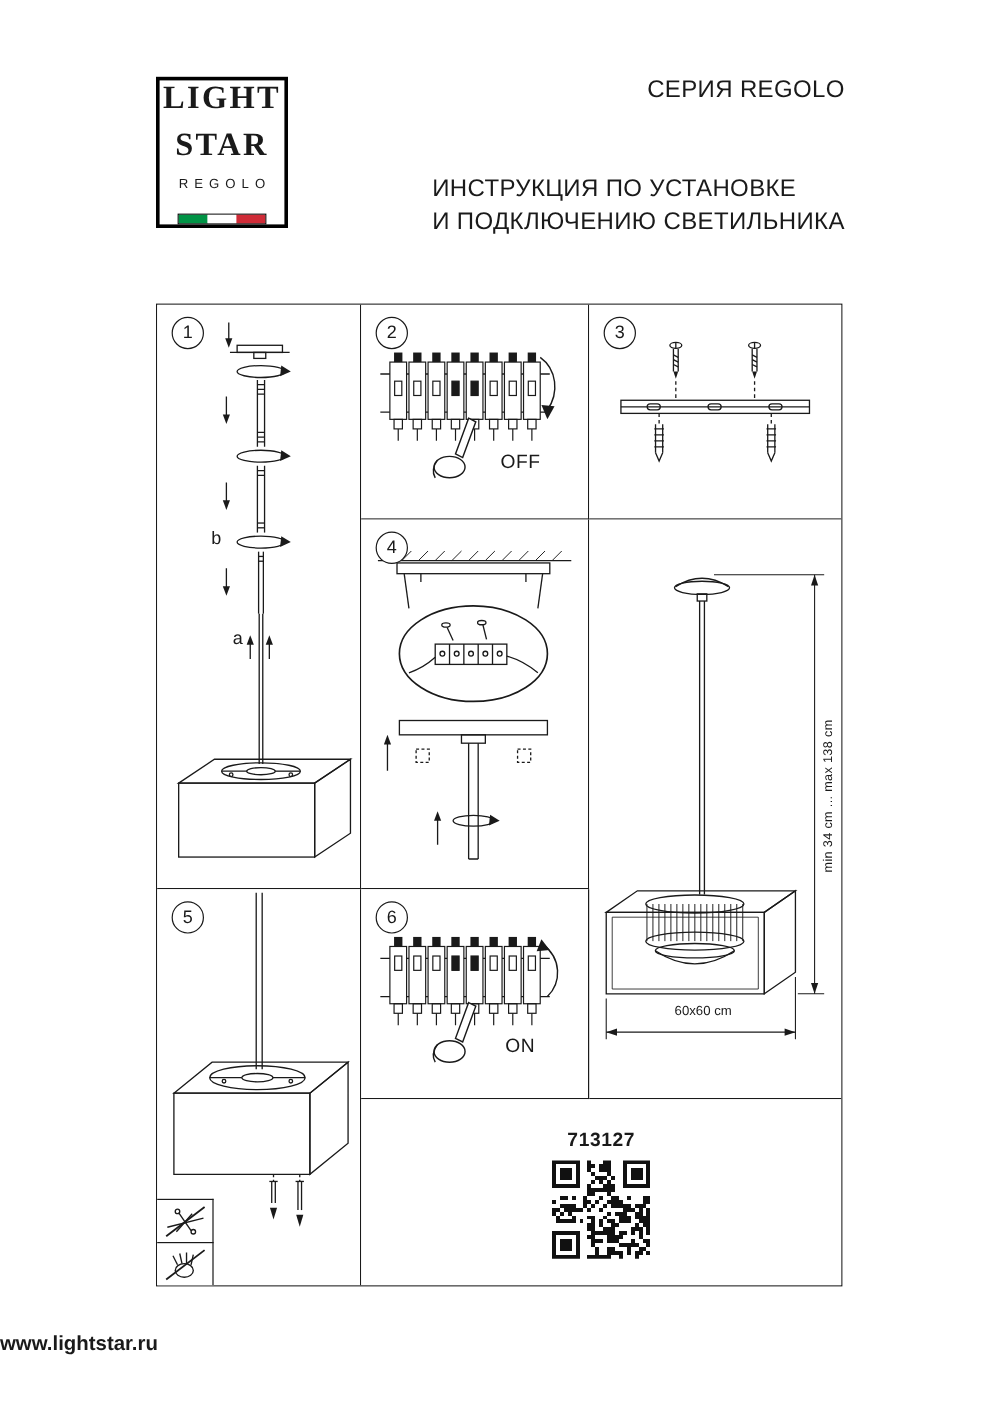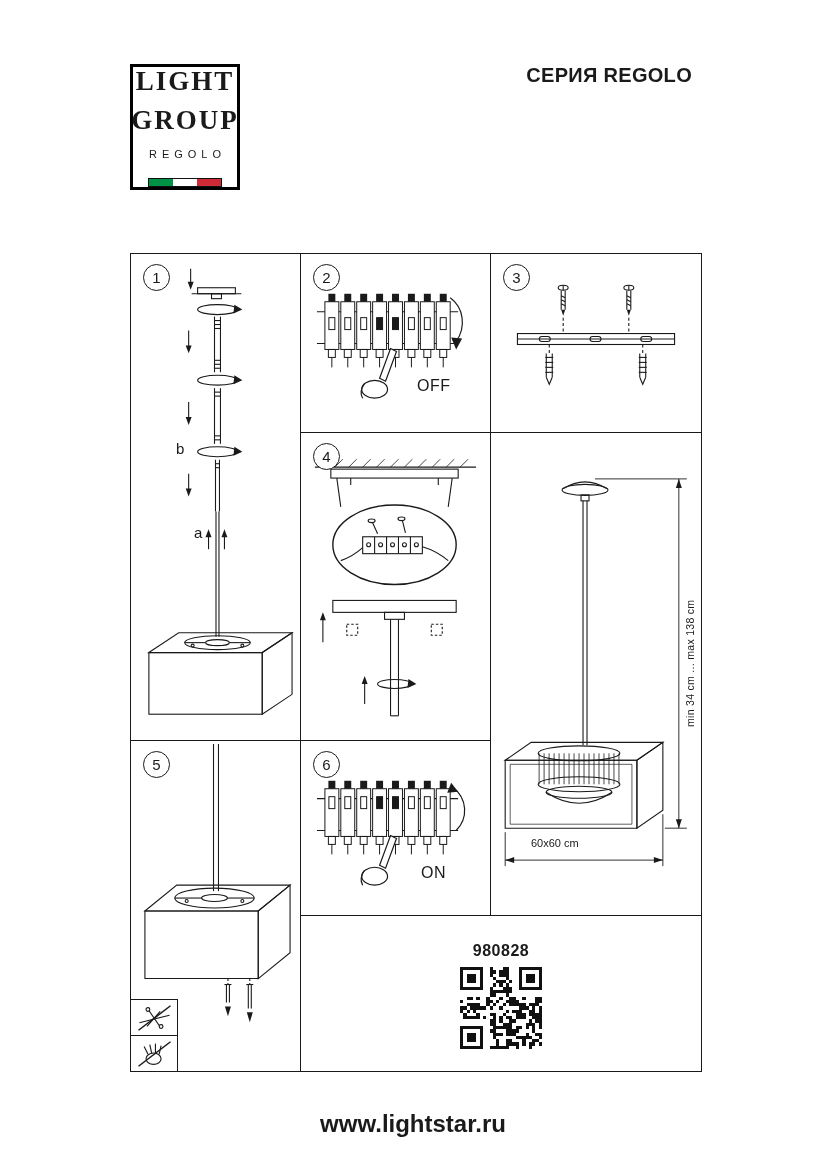--- a/index.html
+++ b/index.html
@@ -9,75 +9,79 @@
 
   
   .logo{position:absolute;left:130px;top:64px;width:110px;height:126px;border:3px solid #000;
         display:flex;flex-direction:column;align-items:center;justify-content:space-between}
   .logo-word{font-family:"Liberation Serif",serif;font-weight:bold;font-size:27px;line-height:1.04;letter-spacing:2px}
   .logo-group{font-size:11px;letter-spacing:5px;margin-top:3px;text-indent:5px}
   .logo-flag{display:flex;width:74px;height:9px;margin-top:7px;border:1px solid #111}
   .logo-flag span{flex:1 1 0}
 
   
-  .hdr{position:absolute;right:134px;top:60px;text-align:left;font-weight:700;font-size:20px;
+  .hdr{position:absolute;right:122px;top:60px;text-align:left;font-weight:400;font-size:20px;
        line-height:30px;letter-spacing:.3px}
   .hdr2{top:143px;line-height:28px}
 
   
   .grid{position:absolute;left:130px;top:253px;width:570px;height:817px;
         border:1.5px solid #1a1a1a;box-sizing:content-box}
   .cell{position:absolute;background:#fff}
   .b-r{border-right:1.2px solid #1a1a1a}
   .b-b{border-bottom:1.2px solid #1a1a1a}
   .step-badge{position:absolute;left:12px;top:10px;width:27px;height:27px;border:1.4px solid #1a1a1a;
         border-radius:50%;display:flex;align-items:center;justify-content:center;font-size:15px;
         background:#fff;z-index:3}
   .diagram{position:absolute;left:0;top:0;width:100%;height:100%;z-index:1}
   .lbl{position:absolute;font-weight:400;z-index:2}
   .lbl-onoff{font-size:16px;letter-spacing:.5px}
   .lbl-ab{font-size:15px}
   .dim-v{position:absolute;left:191px;top:100px;height:260px;width:16px;z-index:2;
          writing-mode:vertical-rl;transform:rotate(180deg);font-size:10.5px;letter-spacing:.3px;
          display:flex;align-items:center;justify-content:center;white-space:nowrap}
-  .dim-h{position:absolute;left:40px;top:404px;width:110px;font-size:11px;z-index:2}
+  .dim-h{position:absolute;left:40px;top:404px;width:110px;text-align:center;font-size:11px;z-index:2}
 
   
   .warn-box{position:absolute;left:0;width:47px;height:36px;background:#fff;z-index:2;
             border-top:1.1px solid #1a1a1a;border-right:1.1px solid #1a1a1a;
             display:flex;align-items:center;justify-content:center}
   .warn-1{top:258px}
   .warn-2{top:294px}
 
   
   .qr-wrap{position:absolute;left:0;top:0;width:100%;height:100%;display:flex;
            flex-direction:column;align-items:center}
   .qr-article{margin-top:26px;font-weight:700;font-size:16px;letter-spacing:.5px}
   #qr-svg{margin-top:7px}
 
-  .footer{position:absolute;left:0;top:1110px;width:100%;text-align:center;font-weight:700;font-size:24px}
+  .footer{position:absolute;left:0;top:1110px;width:100%;text-align:left;font-weight:700;font-size:17px}
 </style>
 </head>
 <body>
 
 <div class="page">
 
   <div class="logo">
     <div class="logo-word">LIGHT</div>
-    <div class="logo-word">GROUP</div>
+    <div class="logo-word">STAR</div>
     <div class="logo-group">REGOLO</div>
     <div class="logo-flag">
       <span style="background: rgb(0, 147, 69);"></span>
       <span style="background:#fff"></span>
       <span style="background: rgb(207, 43, 55);"></span>
     </div>
   </div>
 
   <div class="hdr">
     <div>СЕРИЯ REGOLO</div>
+  </div>
+  <div class="hdr hdr2">
+    <div>ИНСТРУКЦИЯ ПО УСТАНОВКЕ</div>
+    <div>И ПОДКЛЮЧЕНИЮ СВЕТИЛЬНИКА</div>
   </div>
 
   <div class="grid">
 
     <div class="cell b-r b-b" style="left:0;top:0;width:170px;height:487px">
       <div class="step-badge">
         <span>1</span>
       </div>
       <svg class="diagram" viewBox="0 0 170 487">
         <g stroke="#1a1a1a" fill="none" stroke-width="1.1">
@@ -394,21 +398,21 @@
           <path d="M64 130 Q 58 138 62 145"></path>
           <path d="M156 90 C 168 78 168 58 152 46"></path>
         </g>
         <path d="M147 52 L151 42 L158 51 Z" fill="#1a1a1a"></path>
       </svg>
       <div class="lbl lbl-onoff" style="left:120px;top:123px">ON</div>
     </div>
 
     <div class="cell" style="left:170px;top:662px;width:400px;height:155px">
       <div class="qr-wrap">
-        <div class="qr-article">980828</div>
+        <div class="qr-article">713127</div>
         <svg id="qr-svg" viewBox="0 0 25 25" width="82" height="82" shape-rendering="crispEdges">
             <path d="M9 0h1v1h-1zM13 0h1v1h-1zM14 0h1v1h-1zM9 1h1v1h-1zM10 1h1v1h-1zM12 1h1v1h-1zM13 1h1v1h-1zM14 1h1v1h-1zM9 2h1v1h-1zM12 2h1v1h-1zM13 2h1v1h-1zM14 2h1v1h-1zM10 3h1v1h-1zM14 3h1v1h-1zM11 4h1v1h-1zM12 4h1v1h-1zM13 4h1v1h-1zM15 4h1v1h-1zM10 5h1v1h-1zM12 5h1v1h-1zM14 5h1v1h-1zM9 6h1v1h-1zM13 6h1v1h-1zM14 6h1v1h-1zM15 6h1v1h-1zM9 7h1v1h-1zM10 7h1v1h-1zM11 7h1v1h-1zM12 7h1v1h-1zM13 7h1v1h-1zM14 7h1v1h-1zM15 7h1v1h-1zM9 8h1v1h-1zM10 8h1v1h-1zM14 8h1v1h-1zM2 9h1v1h-1zM3 9h1v1h-1zM5 9h1v1h-1zM8 9h1v1h-1zM12 9h1v1h-1zM15 9h1v1h-1zM16 9h1v1h-1zM19 9h1v1h-1zM23 9h1v1h-1zM24 9h1v1h-1zM0 10h1v1h-1zM8 10h1v1h-1zM9 10h1v1h-1zM11 10h1v1h-1zM14 10h1v1h-1zM15 10h1v1h-1zM16 10h1v1h-1zM17 10h1v1h-1zM23 10h1v1h-1zM24 10h1v1h-1zM2 11h1v1h-1zM3 11h1v1h-1zM4 11h1v1h-1zM5 11h1v1h-1zM8 11h1v1h-1zM10 11h1v1h-1zM13 11h1v1h-1zM15 11h1v1h-1zM16 11h1v1h-1zM17 11h1v1h-1zM18 11h1v1h-1zM19 11h1v1h-1zM21 11h1v1h-1zM22 11h1v1h-1zM23 11h1v1h-1zM0 12h1v1h-1zM1 12h1v1h-1zM3 12h1v1h-1zM4 12h1v1h-1zM5 12h1v1h-1zM6 12h1v1h-1zM7 12h1v1h-1zM9 12h1v1h-1zM12 12h1v1h-1zM18 12h1v1h-1zM19 12h1v1h-1zM20 12h1v1h-1zM22 12h1v1h-1zM24 12h1v1h-1zM0 13h1v1h-1zM2 13h1v1h-1zM4 13h1v1h-1zM14 13h1v1h-1zM16 13h1v1h-1zM17 13h1v1h-1zM18 13h1v1h-1zM21 13h1v1h-1zM22 13h1v1h-1zM24 13h1v1h-1zM1 14h1v1h-1zM5 14h1v1h-1zM9 14h1v1h-1zM10 14h1v1h-1zM13 14h1v1h-1zM17 14h1v1h-1zM18 14h1v1h-1zM19 14h1v1h-1zM21 14h1v1h-1zM22 14h1v1h-1zM23 14h1v1h-1zM24 14h1v1h-1zM1 15h1v1h-1zM2 15h1v1h-1zM3 15h1v1h-1zM4 15h1v1h-1zM5 15h1v1h-1zM7 15h1v1h-1zM10 15h1v1h-1zM12 15h1v1h-1zM14 15h1v1h-1zM15 15h1v1h-1zM17 15h1v1h-1zM18 15h1v1h-1zM19 15h1v1h-1zM22 15h1v1h-1zM23 15h1v1h-1zM24 15h1v1h-1zM9 16h1v1h-1zM10 16h1v1h-1zM12 16h1v1h-1zM15 16h1v1h-1zM16 16h1v1h-1zM21 16h1v1h-1zM23 16h1v1h-1zM24 16h1v1h-1zM9 17h1v1h-1zM10 17h1v1h-1zM13 17h1v1h-1zM14 17h1v1h-1zM15 17h1v1h-1zM20 17h1v1h-1zM21 17h1v1h-1zM22 17h1v1h-1zM24 17h1v1h-1zM10 18h1v1h-1zM11 18h1v1h-1zM12 18h1v1h-1zM13 18h1v1h-1zM14 18h1v1h-1zM15 18h1v1h-1zM17 18h1v1h-1zM18 18h1v1h-1zM20 18h1v1h-1zM22 18h1v1h-1zM24 18h1v1h-1zM9 19h1v1h-1zM10 19h1v1h-1zM14 19h1v1h-1zM15 19h1v1h-1zM16 19h1v1h-1zM17 19h1v1h-1zM22 19h1v1h-1zM10 20h1v1h-1zM11 20h1v1h-1zM12 20h1v1h-1zM14 20h1v1h-1zM15 20h1v1h-1zM16 20h1v1h-1zM20 20h1v1h-1zM23 20h1v1h-1zM24 20h1v1h-1zM10 21h1v1h-1zM17 21h1v1h-1zM18 21h1v1h-1zM19 21h1v1h-1zM20 21h1v1h-1zM21 21h1v1h-1zM24 21h1v1h-1zM11 22h1v1h-1zM14 22h1v1h-1zM15 22h1v1h-1zM19 22h1v1h-1zM22 22h1v1h-1zM23 22h1v1h-1zM11 23h1v1h-1zM14 23h1v1h-1zM15 23h1v1h-1zM16 23h1v1h-1zM17 23h1v1h-1zM19 23h1v1h-1zM21 23h1v1h-1zM22 23h1v1h-1zM24 23h1v1h-1zM9 24h1v1h-1zM10 24h1v1h-1zM11 24h1v1h-1zM12 24h1v1h-1zM13 24h1v1h-1zM14 24h1v1h-1zM17 24h1v1h-1zM21 24h1v1h-1zM0 0h7v1h-7zM0 6h7v1h-7zM0 1h1v5h-1zM6 1h1v5h-1zM2 2h3v3h-3zM18 0h7v1h-7zM18 6h7v1h-7zM18 1h1v5h-1zM24 1h1v5h-1zM20 2h3v3h-3zM0 18h7v1h-7zM0 24h7v1h-7zM0 19h1v5h-1zM6 19h1v5h-1zM2 20h3v3h-3z" fill="#111"></path>
           </svg>
       </div>
     </div>
 
   </div>
 
   <div class="footer">www.lightstar.ru</div>
 

